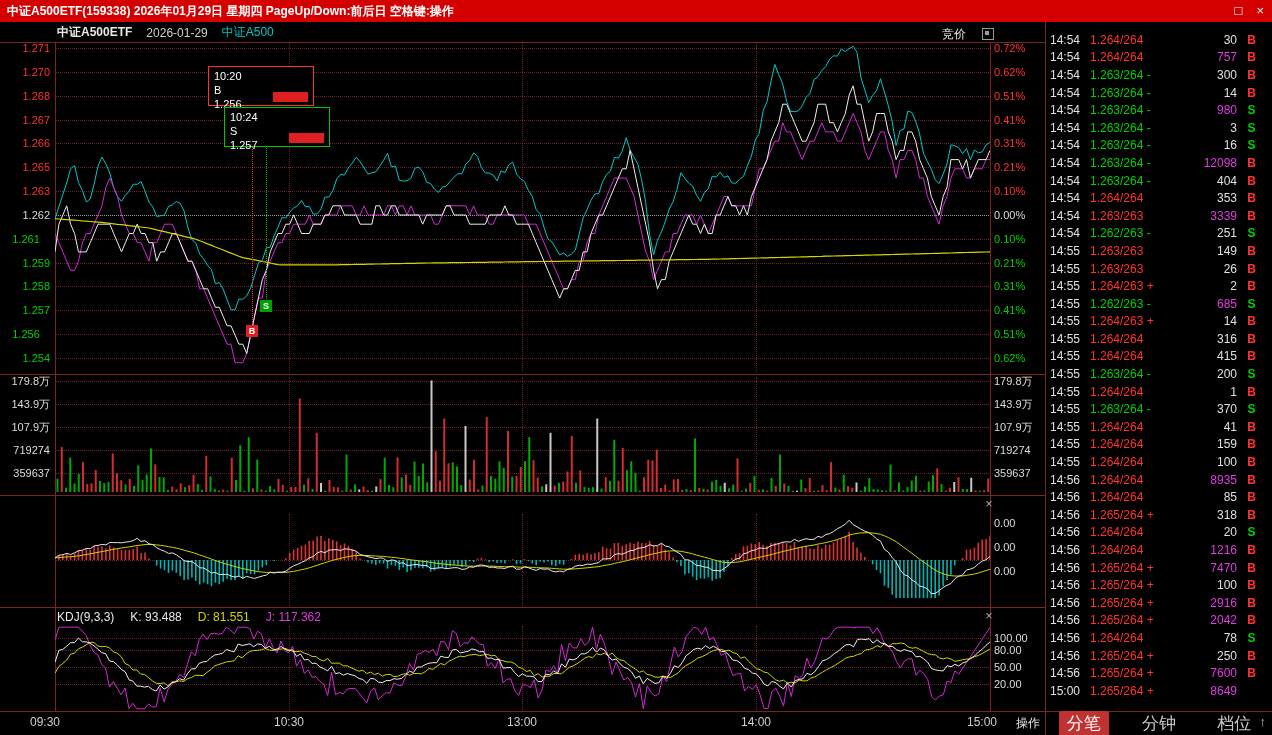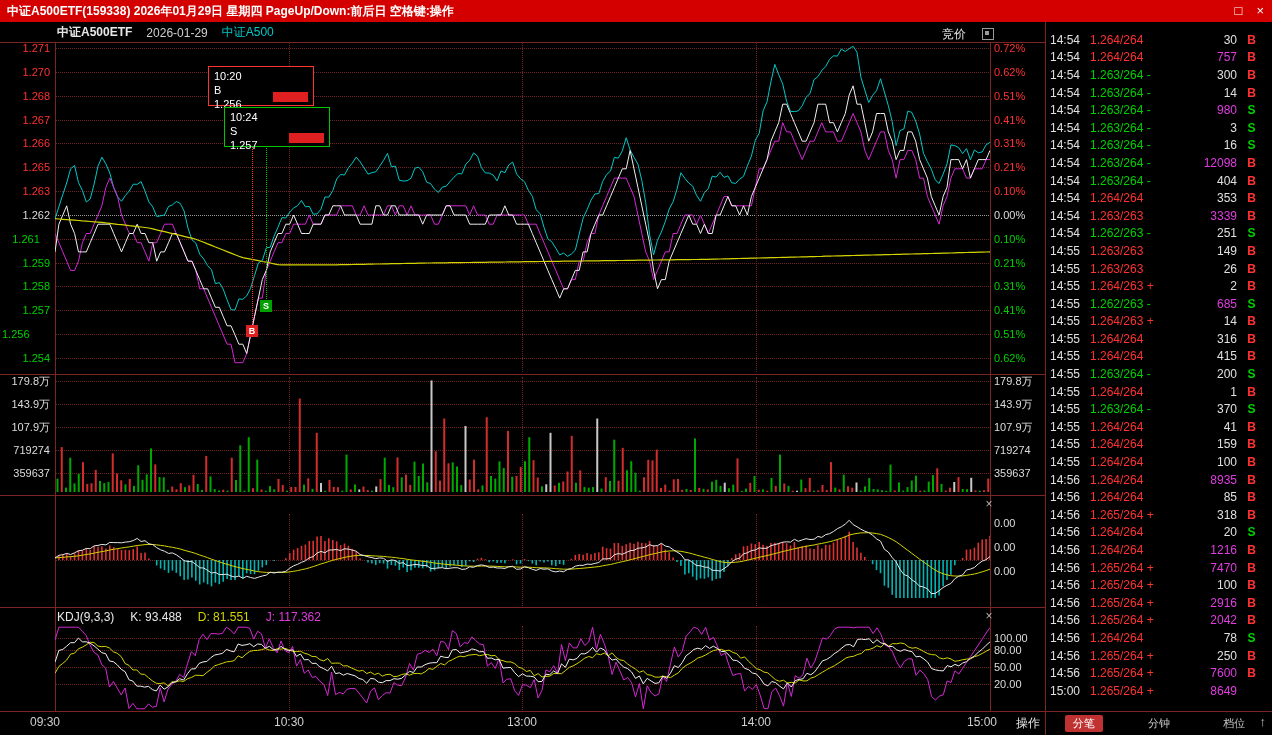--- a/index.html
+++ b/index.html
@@ -37,21 +37,21 @@
   .tlabel{position:absolute;top:4px;transform:translateX(-50%);font-size:12px;color:#d0d0d0;}
   #action-btn{position:absolute;left:996px;top:715px;width:44px;text-align:right;font-size:12px;color:#e8e8e8;}
   #tick-list{position:absolute;left:1046px;top:22px;width:226px;height:689px;padding-top:9px;overflow:hidden;}
   .trow{display:flex;align-items:center;height:17.6px;padding:0 14px 0 4px;font-size:12px;}
   .t-time{width:40px;color:#e0e0e0;}
   .t-price{width:88px;}
   .t-vol{flex:1;text-align:right;margin-right:8px;color:#e0e0e0;}
   .t-vol.big{color:#e03ce0;}
   .t-side{width:13px;text-align:center;font-weight:bold;}
   #tabs{position:absolute;left:1046px;top:712px;width:226px;height:23px;display:flex;align-items:center;justify-content:space-around;padding-right:22px;}
-  .tab{color:#c8c8c8;font-size:11px;padding:1px 8px;}
+  .tab{color:#c8c8c8;font-size:17px;padding:1px 8px;}
   .tab.active{background:#c03232;color:#fff;border-radius:2px;}
   #panel-icon{position:absolute;right:6px;top:714px;color:#c8c8c8;font-size:13px;font-weight:bold;}
 </style>
 </head>
 <body>
 
 <div id="app">
 
   <div class="titlebar">
     <span class="title-text">中证A500ETF(159338) 2026年01月29日 星期四 PageUp/Down:前后日 空格键:操作</span>
@@ -121,21 +121,21 @@
       <div class="axlbl up" style="left: 2px; top: 90px; width: 48px; text-align: right;">1.268</div>
       <div class="axlbl up" style="left: 2px; top: 114px; width: 48px; text-align: right;">1.267</div>
       <div class="axlbl up" style="left: 2px; top: 137px; width: 48px; text-align: right;">1.266</div>
       <div class="axlbl up" style="left: 2px; top: 161px; width: 48px; text-align: right;">1.265</div>
       <div class="axlbl up" style="left: 2px; top: 185px; width: 48px; text-align: right;">1.263</div>
       <div class="axlbl flat" style="left: 2px; top: 209px; width: 48px; text-align: right;">1.262</div>
       <div class="axlbl down" style="left: 2px; top: 233px; width: 48px; text-align: center;">1.261</div>
       <div class="axlbl down" style="left: 2px; top: 257px; width: 48px; text-align: right;">1.259</div>
       <div class="axlbl down" style="left: 2px; top: 280px; width: 48px; text-align: right;">1.258</div>
       <div class="axlbl down" style="left: 2px; top: 304px; width: 48px; text-align: right;">1.257</div>
-      <div class="axlbl down" style="left: 2px; top: 328px; width: 48px; text-align: left;">1.256</div>
+      <div class="axlbl down" style="left: 2px; top: 328px; width: 48px; text-align: center;">1.256</div>
       <div class="axlbl down" style="left: 2px; top: 352px; width: 48px; text-align: right;">1.254</div>
       <div class="axlbl up" style="left: 994px; top: 42px;">0.72%</div>
       <div class="axlbl up" style="left: 994px; top: 66px;">0.62%</div>
       <div class="axlbl up" style="left: 994px; top: 90px;">0.51%</div>
       <div class="axlbl up" style="left: 994px; top: 114px;">0.41%</div>
       <div class="axlbl up" style="left: 994px; top: 137px;">0.31%</div>
       <div class="axlbl up" style="left: 994px; top: 161px;">0.21%</div>
       <div class="axlbl up" style="left: 994px; top: 185px;">0.10%</div>
       <div class="axlbl flat" style="left: 994px; top: 209px;">0.00%</div>
       <div class="axlbl down" style="left: 994px; top: 233px;">0.10%</div>

